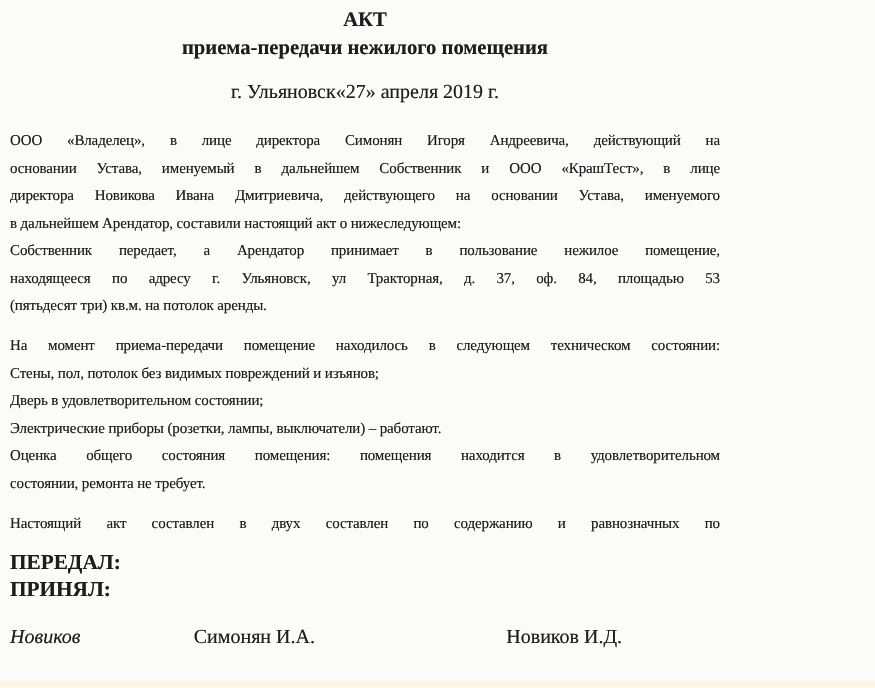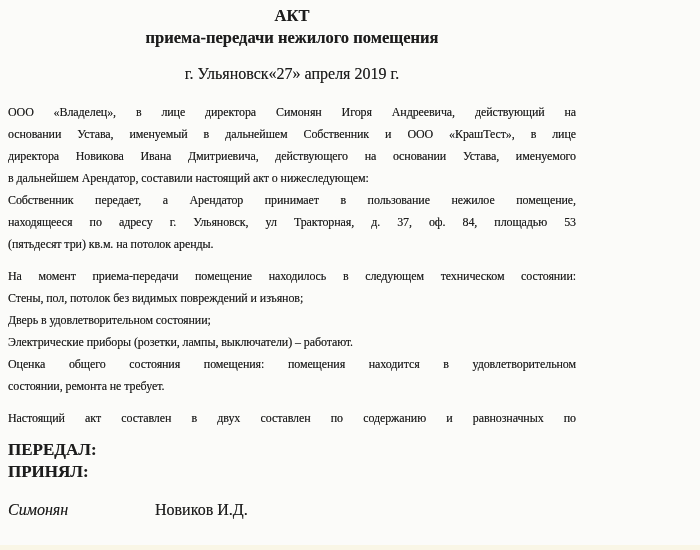--- a/index.html
+++ b/index.html
@@ -110,19 +110,20 @@
   <div class="para mt-blank">
       <div class="line jl">Настоящий акт составлен в двух составлен по содержанию и равнозначных по</div>
     </div>
 
   <div class="sig-heads">
     <span class="col-left">ПЕРЕДАЛ:</span>
     <span>ПРИНЯЛ:</span>
   </div>
 
   <div class="sig-row">
-    <span class="c1 handwritten">Симонян</span>
+    <span class="c1 handwritten">Новиков</span>
+    <span class="c2">Симонян И.А.</span>
     <span class="c4">Новиков И.Д.</span>
   </div>
 
 </div>
 
 <div class="scan-edge-bottom"></div>
 
 </body></html>

